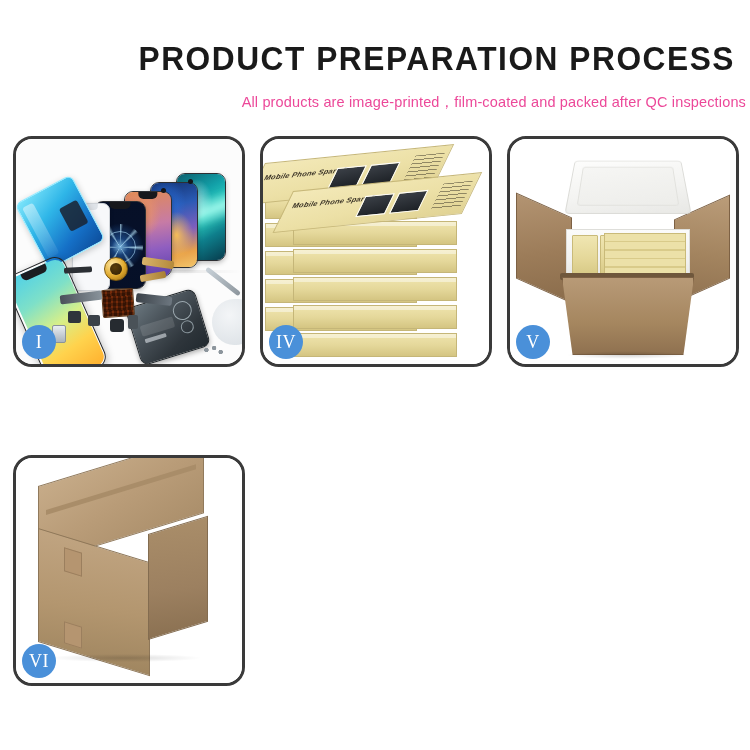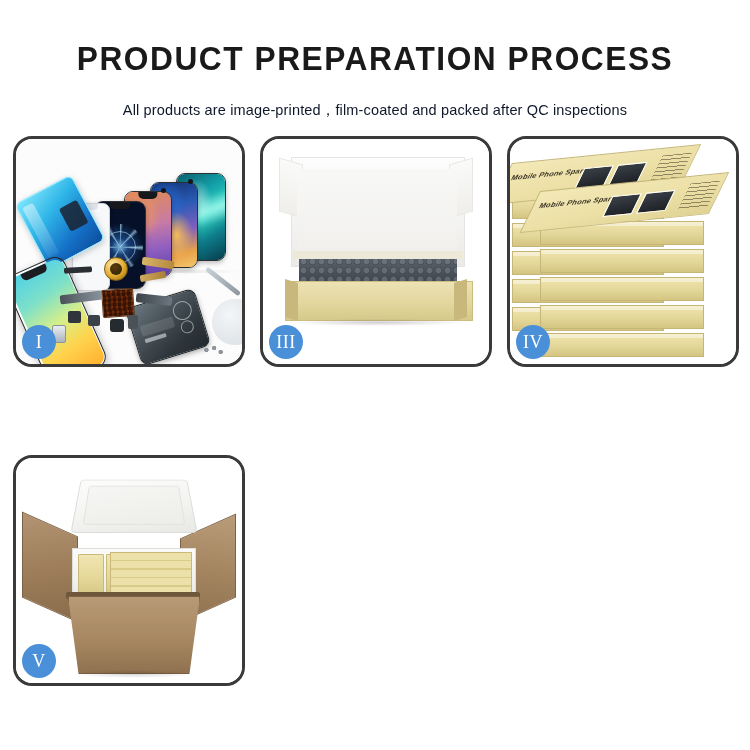--- a/index.html
+++ b/index.html
@@ -15,43 +15,43 @@
     overflow: hidden;
     font-family: "Liberation Sans", sans-serif;
   }
 
   
   #header {
     position: absolute;
     left: 0;
     top: 0;
     width: 750px;
-    text-align: center;
+    text-align: right;
   }
   #title {
     margin: 0;
     padding-top: 42px;
     font-family: "Liberation Sans", sans-serif;
     font-size: 33px;
     font-weight: 700;
     letter-spacing: 1.6px;
     color: #1a1a1a;
     line-height: 1.0;
     transform: scaleX(0.96);
     transform-origin: center;
     white-space: nowrap;
   }
   #subtitle {
-    margin: 12px;
+    margin: 4px;
     padding-top: 14px;
     font-family: "Liberation Sans", sans-serif;
     font-size: 14.5px;
     font-weight: 400;
     letter-spacing: 0.15px;
-    color: #0f172a;
+    color: #ec4899;
     white-space: nowrap;
   }
 
   
   #grid {
     position: absolute;
     left: 13px;
     top: 136px;
     width: 726px;
     height: 550px;
@@ -507,36 +507,20 @@
         <div class="prt-sq4"></div>
         <div class="prt-cap"></div>
         <div class="prt-hand"></div>
         <div class="prt-tool"></div>
         <div class="prt-screws"></div>
       </div>
       <div class="badge">I</div>
     </div>
 
 
-    <div class="panel">
-      <div class="panel-inner">
-        <div class="p3-bg"></div>
-        <div class="p3-lidback"></div>
-        <div class="p3-flapL"></div>
-        <div class="p3-flapR"></div>
-        <div class="p3-inner"></div>
-        <div class="p3-contents"></div>
-        <div class="p3-traytop"></div>
-        <div class="p3-tray"></div>
-        <div class="p3-traysideL"></div>
-        <div class="p3-traysideR"></div>
-        <div class="p3-shadow"></div>
-      </div>
-      <div class="badge">III</div>
-    </div>
 
     <div class="panel">
       <div class="panel-inner">
         <div class="p4-bg"></div>
 
         <div class="stackbox sb-l1">
             <span class="edge"></span>
           </div>
         <div class="stackbox sb-l2">
             <span class="edge"></span>
@@ -599,15 +583,28 @@
             <i></i>
         </div>
         <div class="p5-yrow2"></div>
         <div class="p5-bodyrim"></div>
         <div class="p5-body"></div>
         <div class="p5-shadow"></div>
       </div>
       <div class="badge">V</div>
     </div>
 
+    <div class="panel">
+      <div class="panel-inner">
+        <div class="p6-bg"></div>
+        <div class="p6-top"></div>
+        <div class="p6-topseam"></div>
+        <div class="p6-front"></div>
+        <div class="p6-side"></div>
+        <div class="p6-tape1"></div>
+        <div class="p6-tape2"></div>
+        <div class="p6-shadow"></div>
+      </div>
+      <div class="badge">VI</div>
+    </div>
 
   </div>
 </div>
 
 </body></html>

